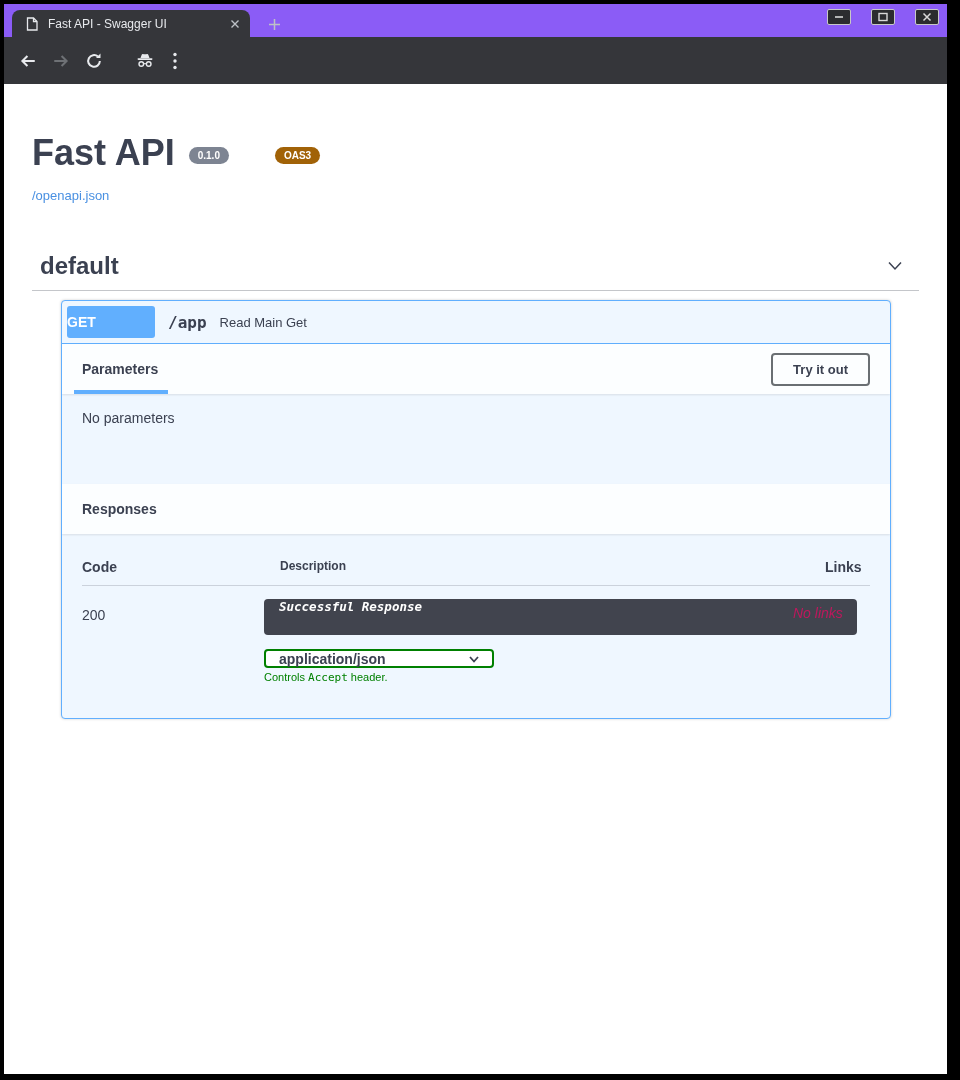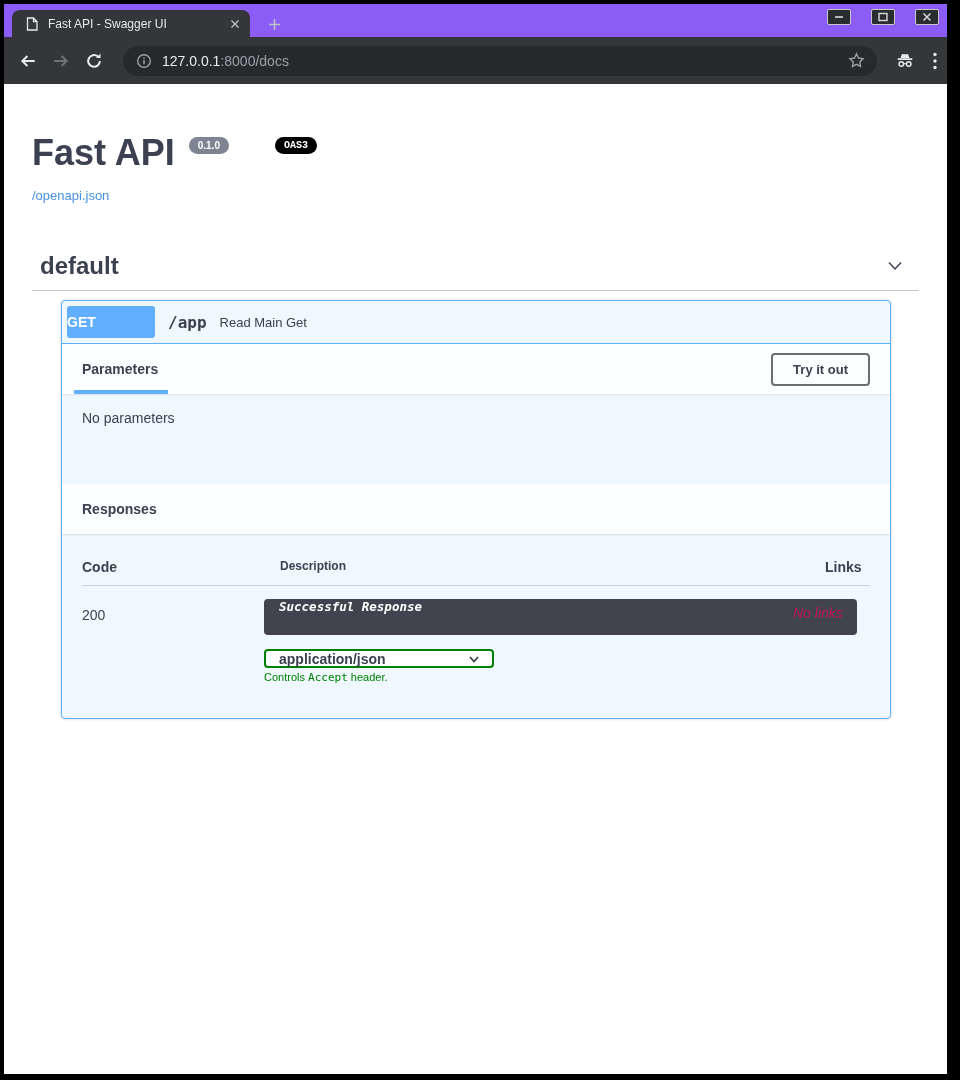--- a/index.html
+++ b/index.html
@@ -55,29 +55,29 @@
   .toolbar-right-icon { margin-left: 18px; display: flex; }
 
   
   .content {
     position: absolute; left: 4px; right: 13px; top: 84px; bottom: 6px;
     background: #fff; color: #3b4151; overflow: hidden;
   }
   .api-info { padding: 48px 28px 0 28px; }
   .api-title {
     font-size: 36px; font-weight: 700; color: #3b4151;
-    display: flex; align-items: flex-start;
+    display: flex; align-items: center;
   }
   .badges { display: flex; margin-left: 8px; margin-top: 5px; gap: 40px; }
   .badge {
     font-size: 10px; font-weight: 700; color: #fff; border-radius: 57px;
     padding: 3px 9px; margin-left: 6px; line-height: 1.1;
   }
   .badge-version { background: #7d8492; }
-  .badge-oas { background: #000000; font-family: Liberation Mono, monospace; }
+  .badge-oas { background: #a16207; }
   .spec-link { margin-top: 12px; }
   .spec-link a { color: #4990e2; font-size: 13px; text-decoration: none; }
 
   .section-wrap { margin: 48px 28px 0 28px; }
   .section-header {
     display: flex; align-items: center; justify-content: space-between;
     padding: 0 14px 10px 8px; border-bottom: 1px solid rgba(59,65,81,.3);
     cursor: pointer;
   }
   .section-title { font-size: 24px; font-weight: 600; color: #3b4151; }
@@ -200,35 +200,20 @@
     <svg width="18" height="18" viewBox="0 0 16 16">
         <path d="M2 8h11M8.5 3.5L13 8l-4.5 4.5" fill="none" stroke="#6e7175" stroke-width="1.8"></path>
       </svg>
   </span>
   <span class="nav-icon">
     <svg width="18" height="18" viewBox="0 0 16 16">
         <path d="M13.2 8A5.2 5.2 0 1 1 11.5 4.1" fill="none" stroke="#e8eaed" stroke-width="1.8"></path>
         <path d="M13.8 1.4v4h-4z" fill="#e8eaed"></path>
       </svg>
   </span>
-  <div class="omnibox">
-    <span style="display:flex;">
-      <svg width="16" height="16" viewBox="0 0 16 16">
-          <circle cx="8" cy="8" r="6.3" fill="none" stroke="#9aa0a6" stroke-width="1.4"></circle>
-          <rect x="7.25" y="7" width="1.5" height="4.2" fill="#9aa0a6"></rect>
-          <rect x="7.25" y="4.4" width="1.5" height="1.6" fill="#9aa0a6"></rect>
-        </svg>
-    </span>
-    <span class="omni-url"><span class="url-host">127.0.0.1</span><span class="url-rest">:8000/docs</span></span>
-    <span style="display:flex;">
-      <svg width="17" height="17" viewBox="0 0 16 16">
-          <path d="M8 1.8l1.9 3.9 4.3.6-3.1 3 .7 4.3L8 11.6l-3.8 2 .7-4.3-3.1-3 4.3-.6z" fill="none" stroke="#9aa0a6" stroke-width="1.3"></path>
-        </svg>
-    </span>
-  </div>
   <span class="toolbar-right-icon">
     <svg width="20" height="15" viewBox="0 0 20 15">
         <path d="M5.5 5L6.7 1.7c.2-.5.7-.8 1.2-.7 1.4.3 2.8.3 4.2 0 .5-.1 1 .2 1.2.7L14.5 5z" fill="#e8eaed"></path>
         <rect x="2.5" y="5.2" width="15" height="1.7" rx="0.8" fill="#e8eaed"></rect>
         <circle cx="6.3" cy="11" r="2.3" fill="none" stroke="#e8eaed" stroke-width="1.4"></circle>
         <circle cx="13.7" cy="11" r="2.3" fill="none" stroke="#e8eaed" stroke-width="1.4"></circle>
         <path d="M8.6 11q1.4-1 2.8 0" fill="none" stroke="#e8eaed" stroke-width="1.2"></path>
       </svg>
   </span>
   <span class="toolbar-right-icon">

